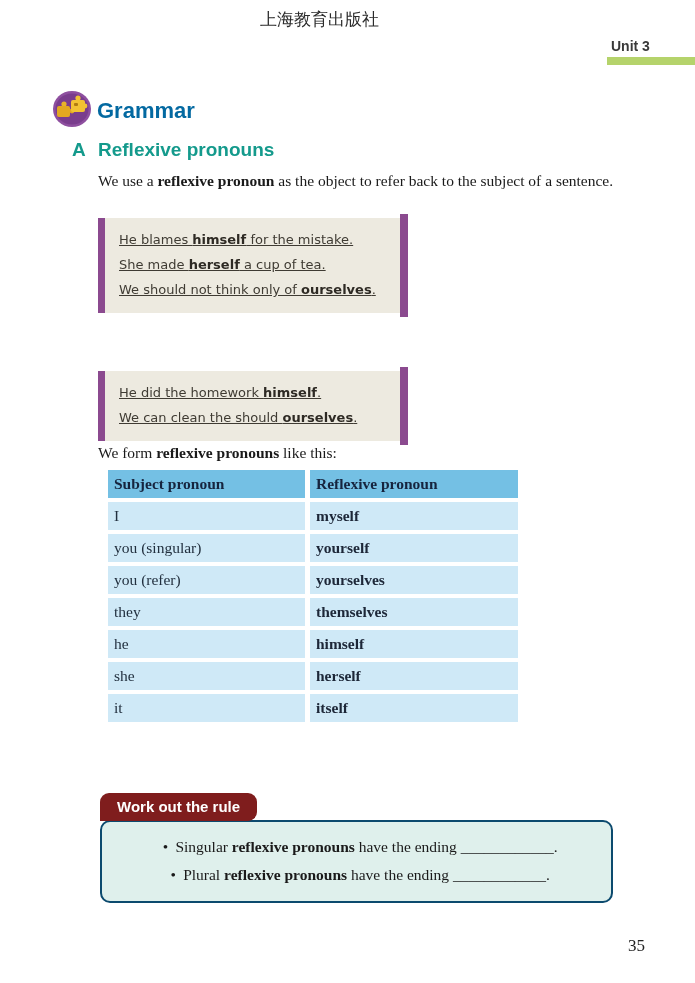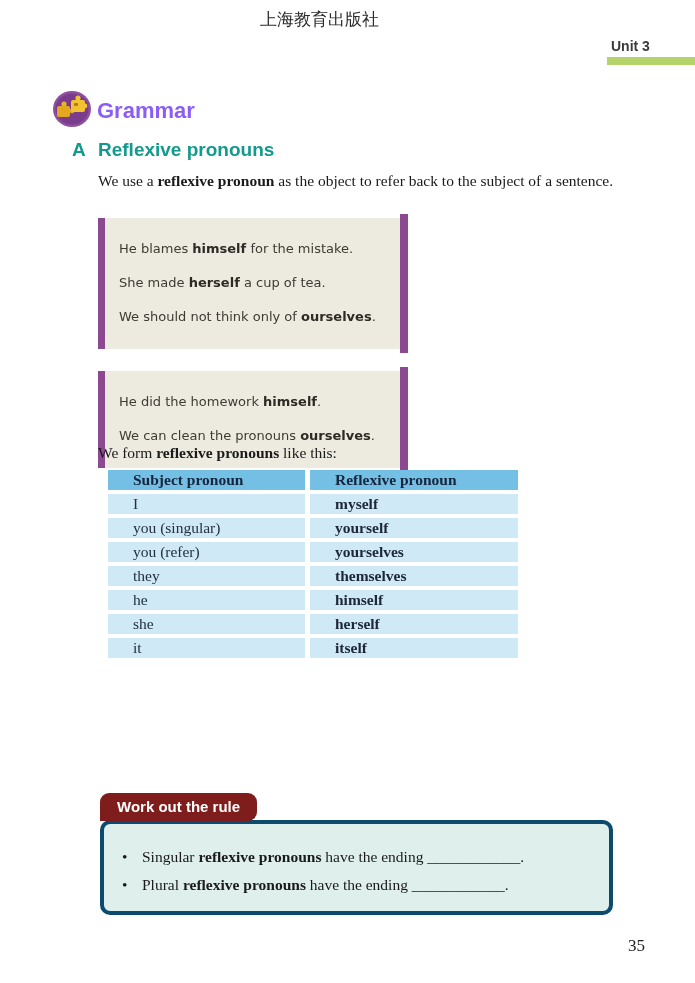--- a/index.html
+++ b/index.html
@@ -8,60 +8,60 @@
 
   .publisher{position:absolute;top:8px;left:0;width:639px;text-align:center;
              font-size:17px;color:#2b2b2b;}
 
   .unit-label{position:absolute;top:38px;left:611px;font-family:"Liberation Sans",sans-serif;
               font-weight:600;font-size:14px;color:#3a3a3a;}
   .unit-bar{position:absolute;top:57px;left:607px;right:0;height:8px;background:#b5d36b;}
 
   .grammar-heading{position:absolute;top:90px;left:52px;display:flex;align-items:center;}
   .grammar-heading .label{font-family:"Liberation Sans",sans-serif;font-weight:bold;
-                          font-size:22px;color:#8b5cf6;margin-left:5px;}
+                          font-size:22px;color:#0369a1;margin-left:5px;}
 
   .section-heading{position:absolute;top:139px;left:72px;display:flex;
                    font-family:"Liberation Sans",sans-serif;font-weight:bold;
                    font-size:19px;color:#149a8c;}
   .section-heading .letter{width:26px;}
 
   .para{position:absolute;left:98px;width:548px;font-size:15.5px;line-height:21px;}
   .para b{font-weight:bold;}
   .para-intro{top:170px;}
   .para-emphasis{top:322px;}
   .para-form{top:442px;}
 
   .ex-box{position:absolute;left:98px;width:310px;display:flex;}
   .ex-box-1{top:218px;}
   .ex-box-2{top:371px;}
   .ex-bar-left{width:7px;background:#8b4a8f;}
   .ex-content{flex:1;background:#edeae0;padding:8px 14px 9px 14px;
               font-family:"DejaVu Sans",sans-serif;font-size:13px;color:#3f3b33;}
-  .ex-content .line{line-height:22px;margin:12px 0;}
+  .ex-content .line{line-height:22px;margin:3px 0;text-decoration:underline;}
   .ex-content b{font-weight:bold;color:#2e2a24;}
   .ex-bar-right{width:8px;background:#8b4a8f;margin-top:-4px;margin-bottom:-4px;}
 
   .pron-table{position:absolute;top:470px;left:108px;width:410px;}
   .t-row{display:flex;gap:5px;margin-bottom:4px;}
-  .t-cell{height:20px;display:flex;align-items:center;padding-left:25px;box-sizing:border-box;
+  .t-cell{height:28px;display:flex;align-items:center;padding-left:6px;box-sizing:border-box;
           font-size:15.5px;}
   .t-c1{width:197px;}
   .t-c2{width:208px;}
   .t-head .t-cell{background:#74c0e4;font-weight:bold;color:#16243e;}
   .t-body .t-cell{background:#cfe9f7;color:#22303f;}
   .t-body .t-c2{font-weight:bold;color:#1d2738;}
 
   .rule-badge{position:absolute;top:793px;left:100px;z-index:2;background:#7f1d1d;
               color:#ffffff;font-family:"Liberation Sans",sans-serif;font-weight:bold;
               font-size:15px;padding:5px 17px 6px 17px;
               border-radius:9px 9px 9px 0;}
   .rule-box{position:absolute;top:820px;left:100px;width:513px;box-sizing:border-box;
-            background:#dff0ec;border:4px solid #0c4a6e;border-radius:10px;
-            padding:19px 18px 12px 18px;font-size:15.5px;}
+            background:#dff0ec;border:2px solid #0c4a6e;border-radius:10px;
+            padding:11px 18px 12px 18px;font-size:15.5px;text-align:center;}
   .rule-box .bullet-line{line-height:28px;}
   .rule-box .dot{display:inline-block;width:20px;color:#1a1a1a;}
   .rule-box b{font-weight:bold;}
 
   .page-number{position:absolute;top:936px;left:628px;font-size:17px;color:#222222;}
 </style>
 </head>
 <body>
 
 <div class="page">
@@ -103,21 +103,21 @@
       <div class="line"><span>We should not think only of </span><b>ourselves</b><span>.</span></div>
     </div>
     <div class="ex-bar-right"></div>
   </div>
 
 
   <div class="ex-box ex-box-2">
     <div class="ex-bar-left"></div>
     <div class="ex-content">
       <div class="line"><span>He did the homework </span><b>himself</b><span>.</span></div>
-      <div class="line"><span>We can clean the pronouns </span><b>ourselves</b><span>.</span></div>
+      <div class="line"><span>We can clean the should </span><b>ourselves</b><span>.</span></div>
     </div>
     <div class="ex-bar-right"></div>
   </div>
 
   <div class="para para-form"><span>We form </span><b>reflexive pronouns</b><span> like this:</span></div>
 
   <div class="pron-table">
     <div class="t-row t-head">
       <div class="t-cell t-c1">Subject pronoun</div>
       <div class="t-cell t-c2">Reflexive pronoun</div>

